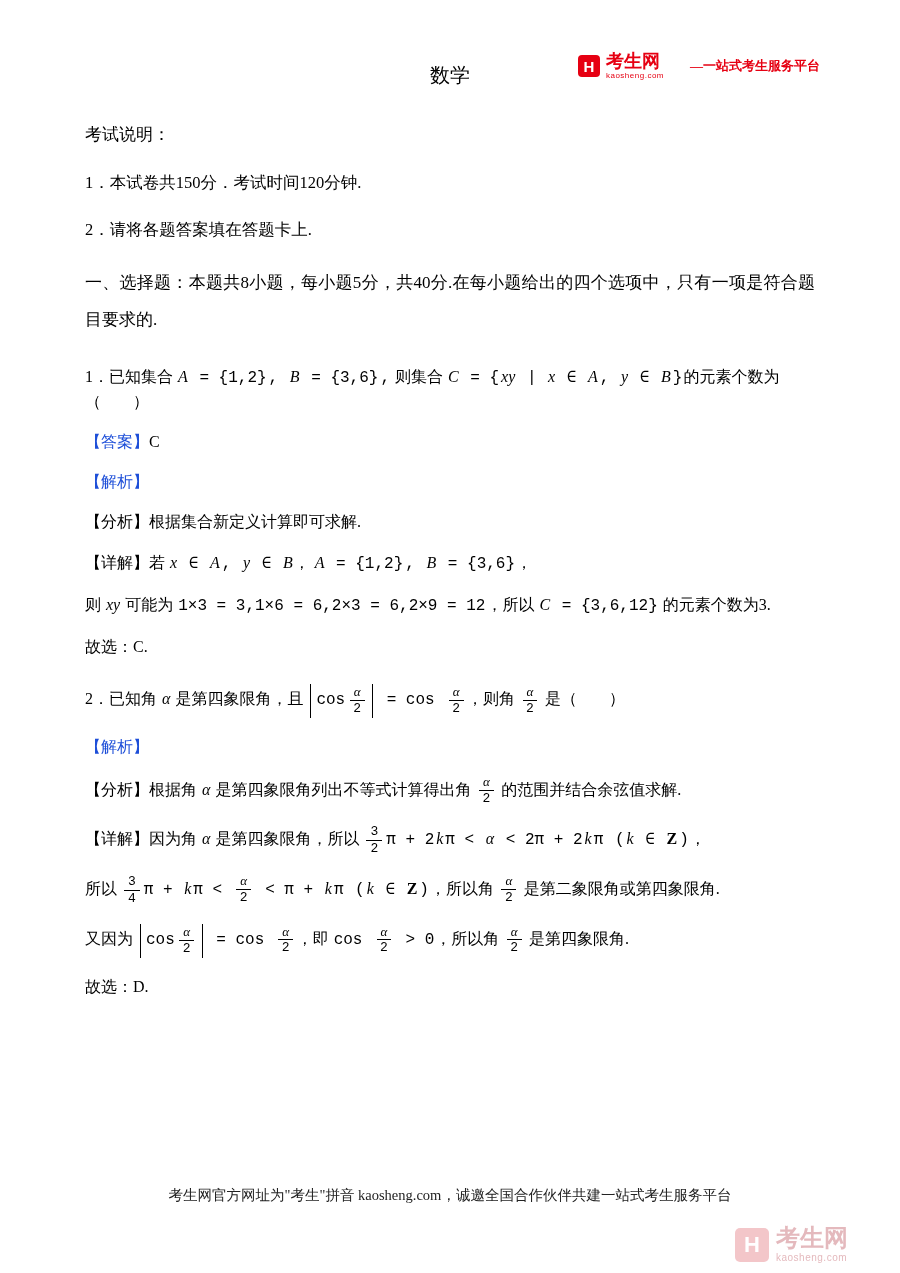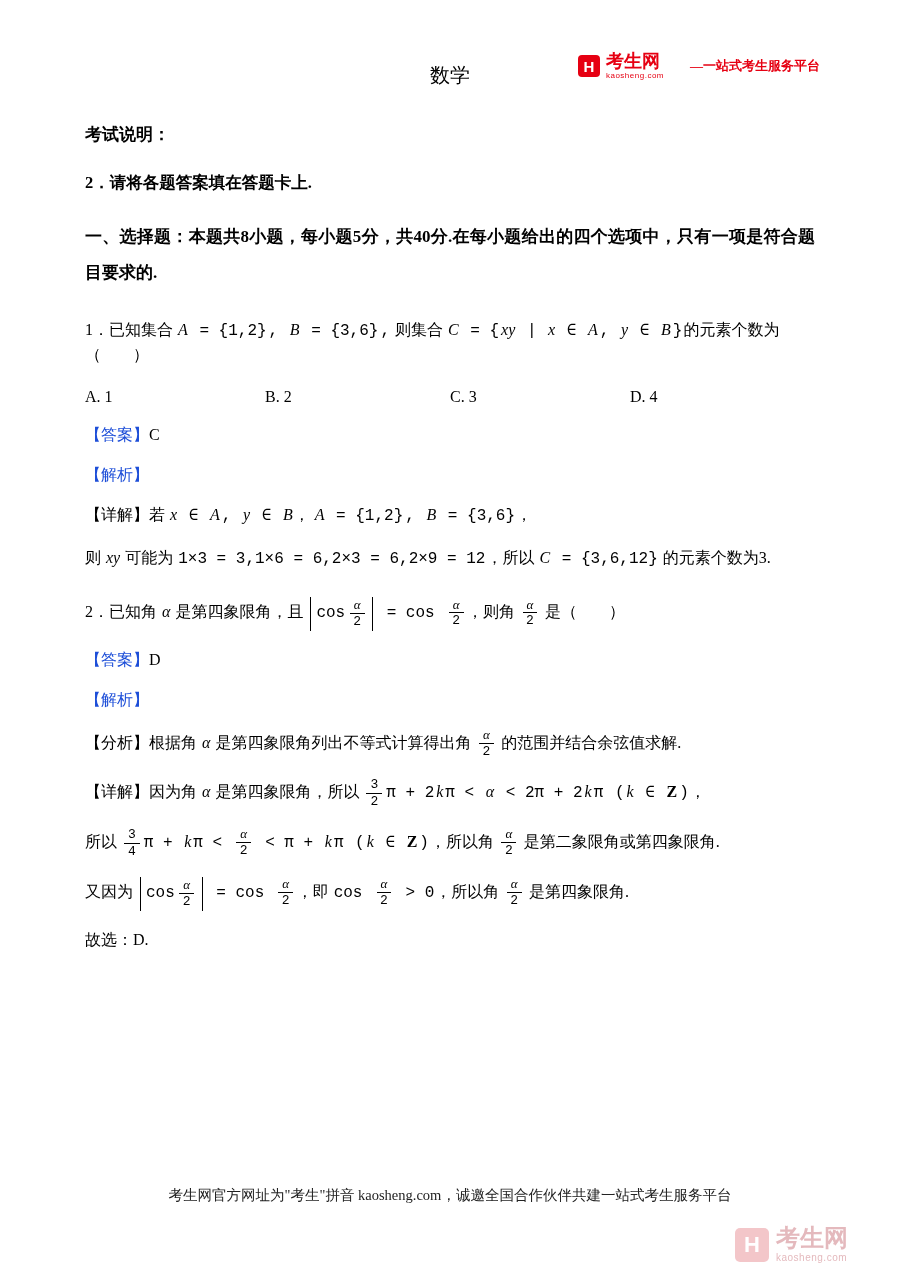--- a/index.html
+++ b/index.html
@@ -24,21 +24,21 @@
   .brand-text { display:flex; flex-direction:column; line-height:1; }
   .brand-name { color:#e60012; font-weight:bold; font-size:18px; font-family:"Liberation Sans",sans-serif; }
   .brand-domain { color:#e60012; font-size:8px; font-family:"Liberation Sans",sans-serif; margin-top:2px; letter-spacing:.5px; }
   .brand-tagline { color:#e60012; font-size:13px; font-weight:bold; margin-left:20px; }
 
   
   .doc-title { text-align:center; font-weight:bold; font-size:21px; margin-top:60px; }
   .doc-subtitle { text-align:center; font-weight:normal; font-size:20px; margin-top:14px; }
 
   .para { font-size:16px; line-height:1.45; }
-  .bold { font-weight:bold; }
+  .bold { font-weight:normal; }
 
   .exam-note-heading { margin-top:34px; font-size:17px; }
   .exam-note-item { margin-top:23px; font-size:16.5px; }
   .section-heading { margin-top:24px; font-size:17px; line-height:2.15; text-align:justify; }
 
   .q-stem { margin-top:26px; }
   .q1-options { margin-top:22px; display:grid; grid-template-columns:180px 185px 180px auto; font-size:16px; }
   .q2-options { margin-top:20px; display:grid; grid-template-columns:368px auto; row-gap:17px; font-size:16px; }
 
   .answer-line { margin-top:17px; }
@@ -90,54 +90,50 @@
     <div class="brand-text">
       <div class="brand-name">考生网</div>
       <div class="brand-domain">kaosheng.com</div>
     </div>
     <div class="brand-tagline">—一站式考生服务平台</div>
   </div>
 
   <div class="doc-subtitle">数学</div>
 
   <p class="para bold exam-note-heading">考试说明：</p>
+  <p class="para bold exam-note-item">1．本试卷共150分．考试时间120分钟.</p>
   <p class="para bold exam-note-item">2．请将各题答案填在答题卡上.</p>
 
   <p class="para bold section-heading">一、选择题：本题共8小题，每小题5分，共40分.在每小题给出的四个选项中，只有一项是符合题目要求的.</p>
 
   <p class="para q-stem"><span class="seg-t">1．已知集合 </span><span class="seg-m">A</span><span class="seg-r"> = {1,2}</span><span class="seg-r">, </span><span class="seg-m">B</span><span class="seg-r"> = {3,6}</span><span class="seg-r">,</span><span class="seg-t"> 则集合 </span><span class="seg-m">C</span><span class="seg-r"> = {</span><span class="seg-m">xy</span><span class="seg-r"> | </span><span class="seg-m">x</span><span class="seg-r"> ∈ </span><span class="seg-m">A</span><span class="seg-r">, </span><span class="seg-m">y</span><span class="seg-r"> ∈ </span><span class="seg-m">B</span><span class="seg-r">}</span><span class="seg-t">的元素个数为（　　）</span></p>
 
-  <div class="q1-options">
-    <span>A. 1</span>
-    <span>B. 2</span>
-    <span>C. 3</span>
-    <span>D. 4</span>
-  </div>
 
   <p class="para answer-line"><span class="label-blue">【答案】</span><span>C</span></p>
   <p class="para gap-line"><span class="label-blue">【解析】</span></p>
+  <p class="para gap-line"><span class="seg-t">【分析】根据集合新定义计算即可求解.</span></p>
   <p class="para gap-line"><span class="seg-t">【详解】若 </span><span class="seg-m">x</span><span class="seg-r"> ∈ </span><span class="seg-m">A</span><span class="seg-r">, </span><span class="seg-m">y</span><span class="seg-r"> ∈ </span><span class="seg-m">B</span><span class="seg-t">， </span><span class="seg-m">A</span><span class="seg-r"> = {1,2}</span><span class="seg-r">, </span><span class="seg-m">B</span><span class="seg-r"> = {3,6}</span><span class="seg-t">，</span></p>
   <p class="para gap-line"><span class="seg-t">则 </span><span class="seg-m">xy</span><span class="seg-t"> 可能为 </span><span class="seg-r">1×3 = 3,1×6 = 6,2×3 = 6,2×9 = 12</span><span class="seg-t">，所以 </span><span class="seg-m">C</span><span class="seg-r"> = {3,6,12}</span><span class="seg-t"> 的元素个数为3.</span></p>
+  <p class="para gap-line">故选：C.</p>
 
   <p class="para q-stem"><span class="seg-t">2．已知角 </span><span class="seg-m">α</span><span class="seg-t"> 是第四象限角，且 </span><span class="abs">
         <span class="seg-r">cos </span>
         <span class="frac">
           <span class="num"><span class="seg-m">α</span></span>
           <span class="den"><span class="seg-r">2</span></span>
         </span>
       </span><span class="seg-r"> = cos </span><span class="frac">
         <span class="num"><span class="seg-m">α</span></span>
         <span class="den"><span class="seg-r">2</span></span>
       </span><span class="seg-t">，则角 </span><span class="frac">
         <span class="num"><span class="seg-m">α</span></span>
         <span class="den"><span class="seg-r">2</span></span>
       </span><span class="seg-t"> 是（　　）</span></p>
 
 
-  <p class="para answer-line"><span class="label-blue">【答案】</span><span>D</span></p>
   <p class="para gap-line"><span class="label-blue">【解析】</span></p>
   <p class="para gap-line"><span class="seg-t">【分析】根据角 </span><span class="seg-m">α</span><span class="seg-t"> 是第四象限角列出不等式计算得出角 </span><span class="frac">
         <span class="num"><span class="seg-m">α</span></span>
         <span class="den"><span class="seg-r">2</span></span>
       </span><span class="seg-t"> 的范围并结合余弦值求解.</span></p>
   <p class="para gap-line"><span class="seg-t">【详解】因为角 </span><span class="seg-m">α</span><span class="seg-t"> 是第四象限角，所以 </span><span class="frac">
         <span class="num"><span class="seg-r">3</span></span>
         <span class="den"><span class="seg-r">2</span></span>
       </span><span class="seg-r">π + 2</span><span class="seg-m">k</span><span class="seg-r">π &lt; </span><span class="seg-m">α</span><span class="seg-r"> &lt; 2π + 2</span><span class="seg-m">k</span><span class="seg-r">π </span><span class="seg-r">(</span><span class="seg-m">k</span><span class="seg-r"> ∈ </span><span class="seg-rb">Z</span><span class="seg-r">)</span><span class="seg-t">，</span></p>
   <p class="para gap-line"><span class="seg-t">所以 </span><span class="frac">

